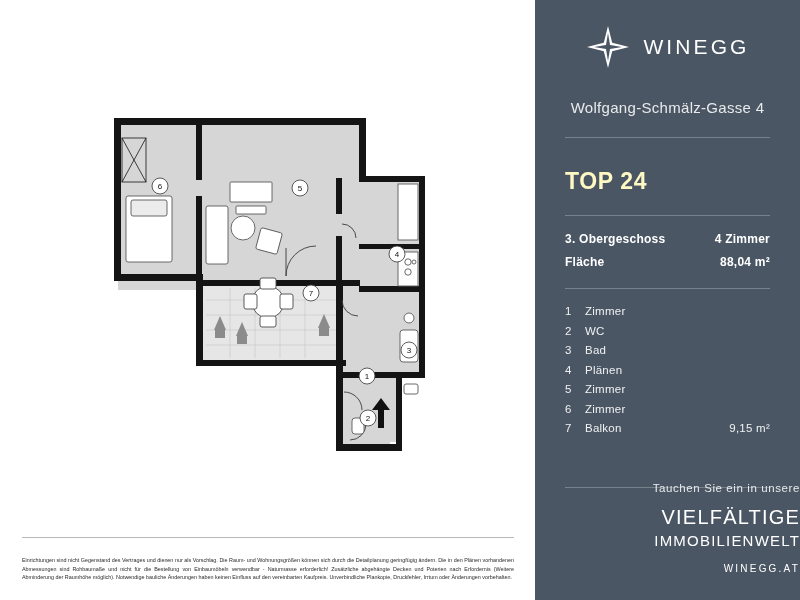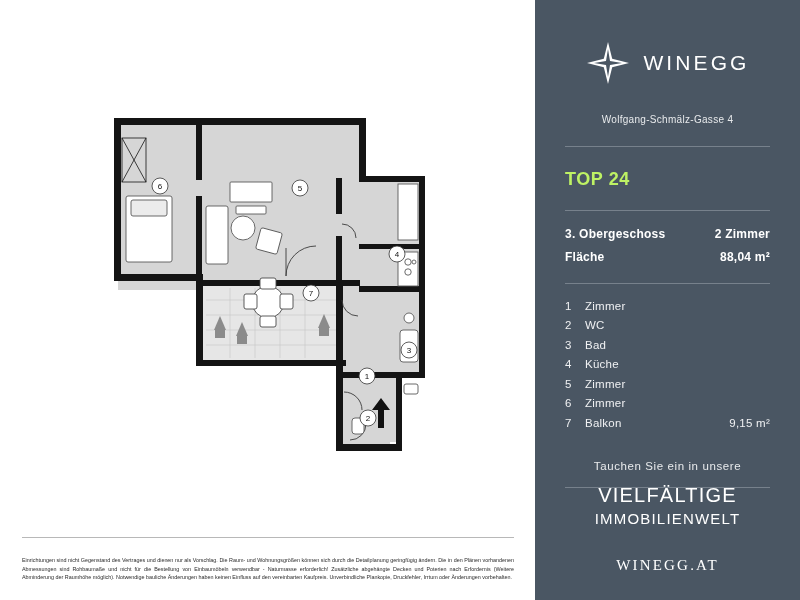--- a/index.html
+++ b/index.html
@@ -20,57 +20,57 @@
     position: absolute;
     top: 0; right: 0;
     width: 265px; height: 600px;
     background: #4a5663;
     color: #ffffff;
     display: flex;
     flex-direction: column;
     align-items: center;
   }
   .logo-block {
-    margin-top: 40px;
+    margin-top: 24px;
     display: flex;
     align-items: center;
     justify-content: center;
     gap: 12px;
   }
   .star-icon { width: 46px; height: 46px; flex: 0 0 auto; }
   .logo-text { line-height: 1.12; }
   .logo-text .l1, .logo-text .l2 {
     font-size: 21px;
     letter-spacing: 3.1px;
     font-weight: 400;
     color: #ffffff;
     white-space: nowrap;
   }
   .address {
     margin-top: 26px;
     text-align: center;
-    font-size: 10px;
+    font-size: 15px;
     line-height: 1.55;
     letter-spacing: .3px;
     color: #e8eaec;
   }
   .rule {
     width: 205px;
     height: 1px;
     background: #77818c;
     margin: 18px 0 0 0;
   }
 
   .top-title {
     width: 205px;
-    margin-top: 22px;
-    font-size: 18px;
+    margin-top: 30px;
+    font-size: 23px;
     font-weight: 700;
     letter-spacing: .6px;
-    color: #bef264;
+    color: #fef9c3;
   }
   .rule2 {
     width: 205px; height: 1px; background: #77818c; margin-top: 20px;
   }
 
   .facts {
     width: 205px;
     margin-top: 16px;
     font-size: 12px;
   }
@@ -103,27 +103,27 @@
 
   .panel-bottom-rule {
     position: absolute;
     left: 30px; bottom: 112px;
     width: 205px; height: 1px;
     background: #77818c;
   }
   .tagline {
     position: absolute;
     left: 0; right: 0; bottom: 26px;
-    text-align: center;
+    text-align: right;
     color: #ffffff;
   }
   .tagline .t1 { font-size: 11.5px; letter-spacing: .6px; margin-bottom: 10px; color:#e8eaec; }
   .tagline .t2 { font-size: 20px; letter-spacing: 1.2px; line-height: 1.35; }
-  .tagline .t3 { font-size: 15px; letter-spacing: 1.2px; line-height: 1.35; margin-bottom: 28px;}
-  .tagline .t4 { font-size: 15px; letter-spacing: 2.2px; font-family: Liberation Serif, serif; }
+  .tagline .t3 { font-size: 15px; letter-spacing: 1.2px; line-height: 1.35; margin-bottom: 12px;}
+  .tagline .t4 { font-size: 10px; letter-spacing: 2.2px; }
 
   
   .plan-area {
     position: absolute;
     left: 0; top: 0;
     width: 535px; height: 600px;
   }
   .plan-svg { position: absolute; left: 0; top: 0; }
 
   .disclaimer {
@@ -331,21 +331,21 @@
 
     <div class="rule"></div>
 
     <div class="top-title">TOP 24</div>
 
     <div class="rule2"></div>
 
     <div class="facts">
       <div class="fact-row">
         <span>3. Obergeschoss</span>
-        <span>2 Zimmer</span>
+        <span>4 Zimmer</span>
       </div>
       <div class="fact-row">
         <span>Fläche</span>
         <span>88,04 m²</span>
       </div>
     </div>
 
     <div class="rule3"></div>
 
     <div class="rooms">
@@ -359,21 +359,21 @@
         <span class="room-name">WC</span>
         <span class="room-area"></span>
       </div>
       <div class="room-row">
         <span class="room-no">3</span>
         <span class="room-name">Bad</span>
         <span class="room-area"></span>
       </div>
       <div class="room-row">
         <span class="room-no">4</span>
-        <span class="room-name">Küche</span>
+        <span class="room-name">Plänen</span>
         <span class="room-area"></span>
       </div>
       <div class="room-row">
         <span class="room-no">5</span>
         <span class="room-name">Zimmer</span>
         <span class="room-area"></span>
       </div>
       <div class="room-row">
         <span class="room-no">6</span>
         <span class="room-name">Zimmer</span>

